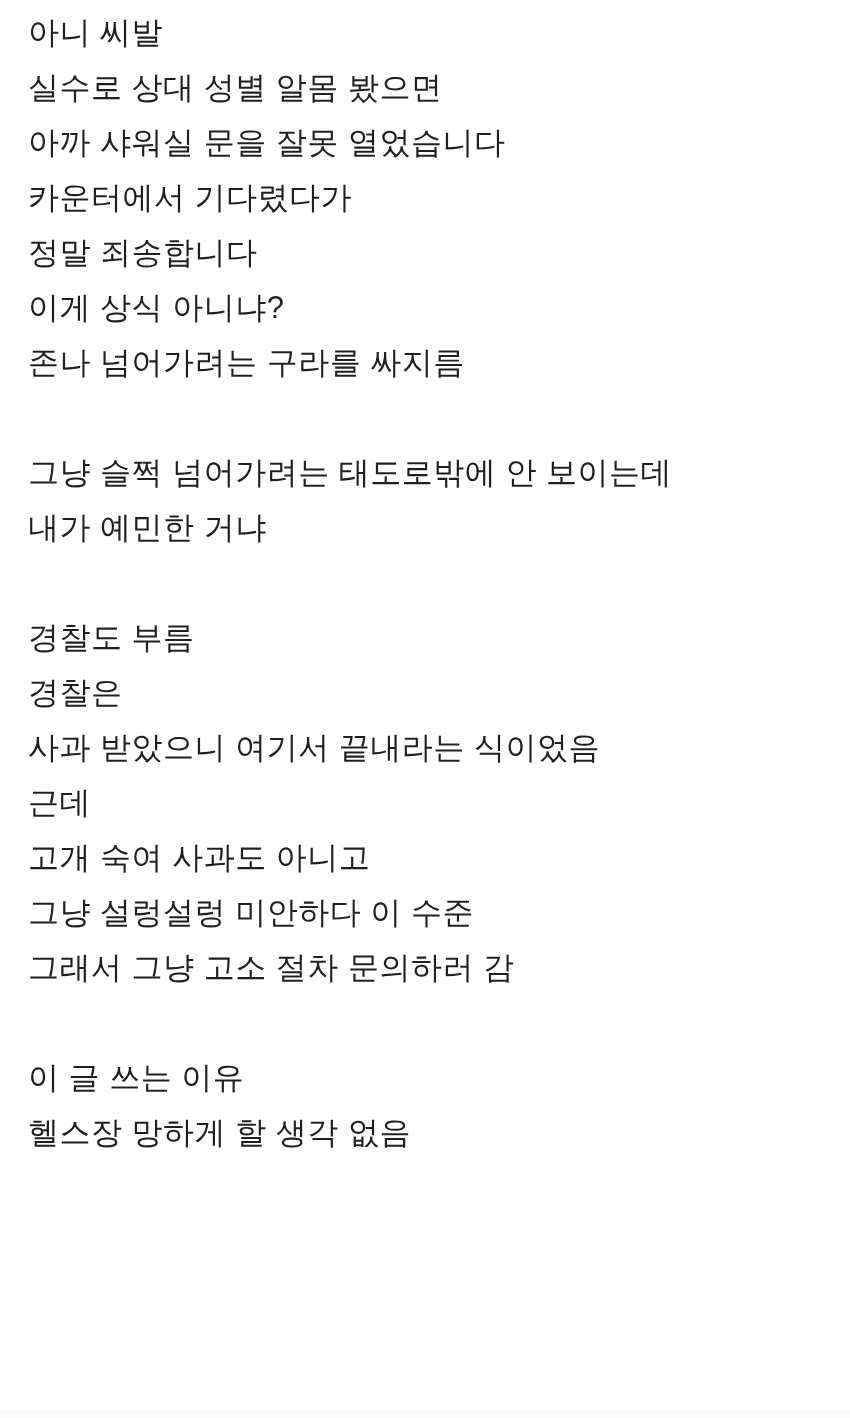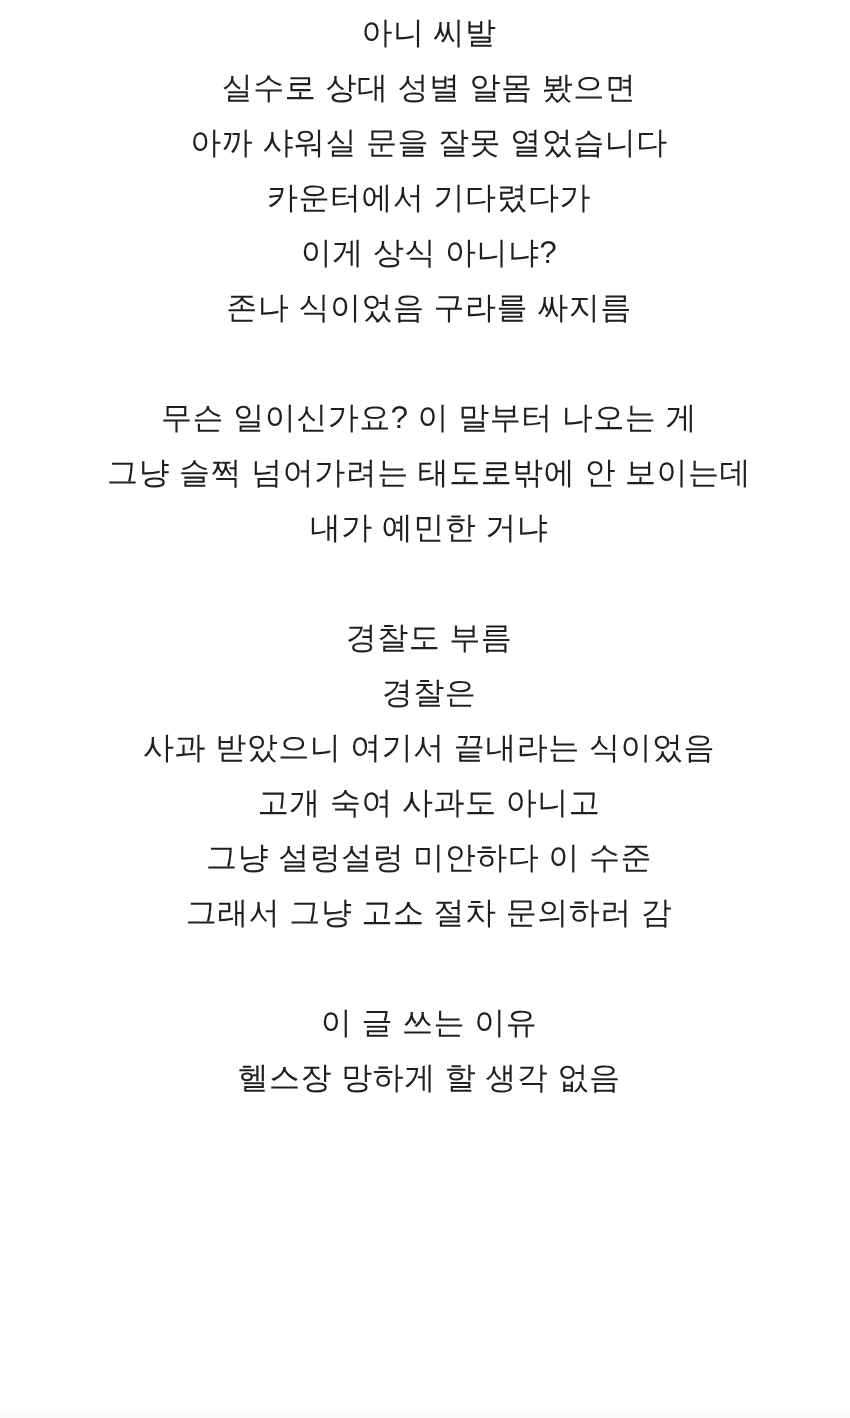--- a/index.html
+++ b/index.html
@@ -13,21 +13,20 @@
     position: relative;
     overflow: hidden;
     font-family: "Liberation Sans", "DejaVu Sans", sans-serif;
   }
   .post-body {
     position: absolute;
     top: 5px;
     left: 28px;
     right: 20px;
     color: #1f1f1f;
-    text-align: center;
   }
   .paragraph {
     margin: 0 0 55px 0;
     padding: 0;
   }
   .paragraph:last-child {
     margin-bottom: 0;
   }
   .text-line {
     font-size: 31px;
@@ -47,32 +46,33 @@
 </style>
 </head>
 <body>
 
 <div class="post-body" style="color: rgb(31, 31, 31);">
     <div class="paragraph">
       <div class="text-line">아니 씨발</div>
       <div class="text-line">실수로 상대 성별 알몸 봤으면</div>
       <div class="text-line">아까 샤워실 문을 잘못 열었습니다</div>
       <div class="text-line">카운터에서 기다렸다가</div>
+      <div class="text-line">정말 죄송합니다</div>
       <div class="text-line">이게 상식 아니냐?</div>
-      <div class="text-line">존나 식이었음 구라를 싸지름</div>
+      <div class="text-line">존나 넘어가려는 구라를 싸지름</div>
     </div>
     <div class="paragraph">
-      <div class="text-line">무슨 일이신가요? 이 말부터 나오는 게</div>
       <div class="text-line">그냥 슬쩍 넘어가려는 태도로밖에 안 보이는데</div>
       <div class="text-line">내가 예민한 거냐</div>
     </div>
     <div class="paragraph">
       <div class="text-line">경찰도 부름</div>
       <div class="text-line">경찰은</div>
       <div class="text-line">사과 받았으니 여기서 끝내라는 식이었음</div>
+      <div class="text-line">근데</div>
       <div class="text-line">고개 숙여 사과도 아니고</div>
       <div class="text-line">그냥 설렁설렁 미안하다 이 수준</div>
       <div class="text-line">그래서 그냥 고소 절차 문의하러 감</div>
     </div>
     <div class="paragraph">
       <div class="text-line">이 글 쓰는 이유</div>
       <div class="text-line">헬스장 망하게 할 생각 없음</div>
     </div>
   </div>
 <div class="bottom-strip"></div>

